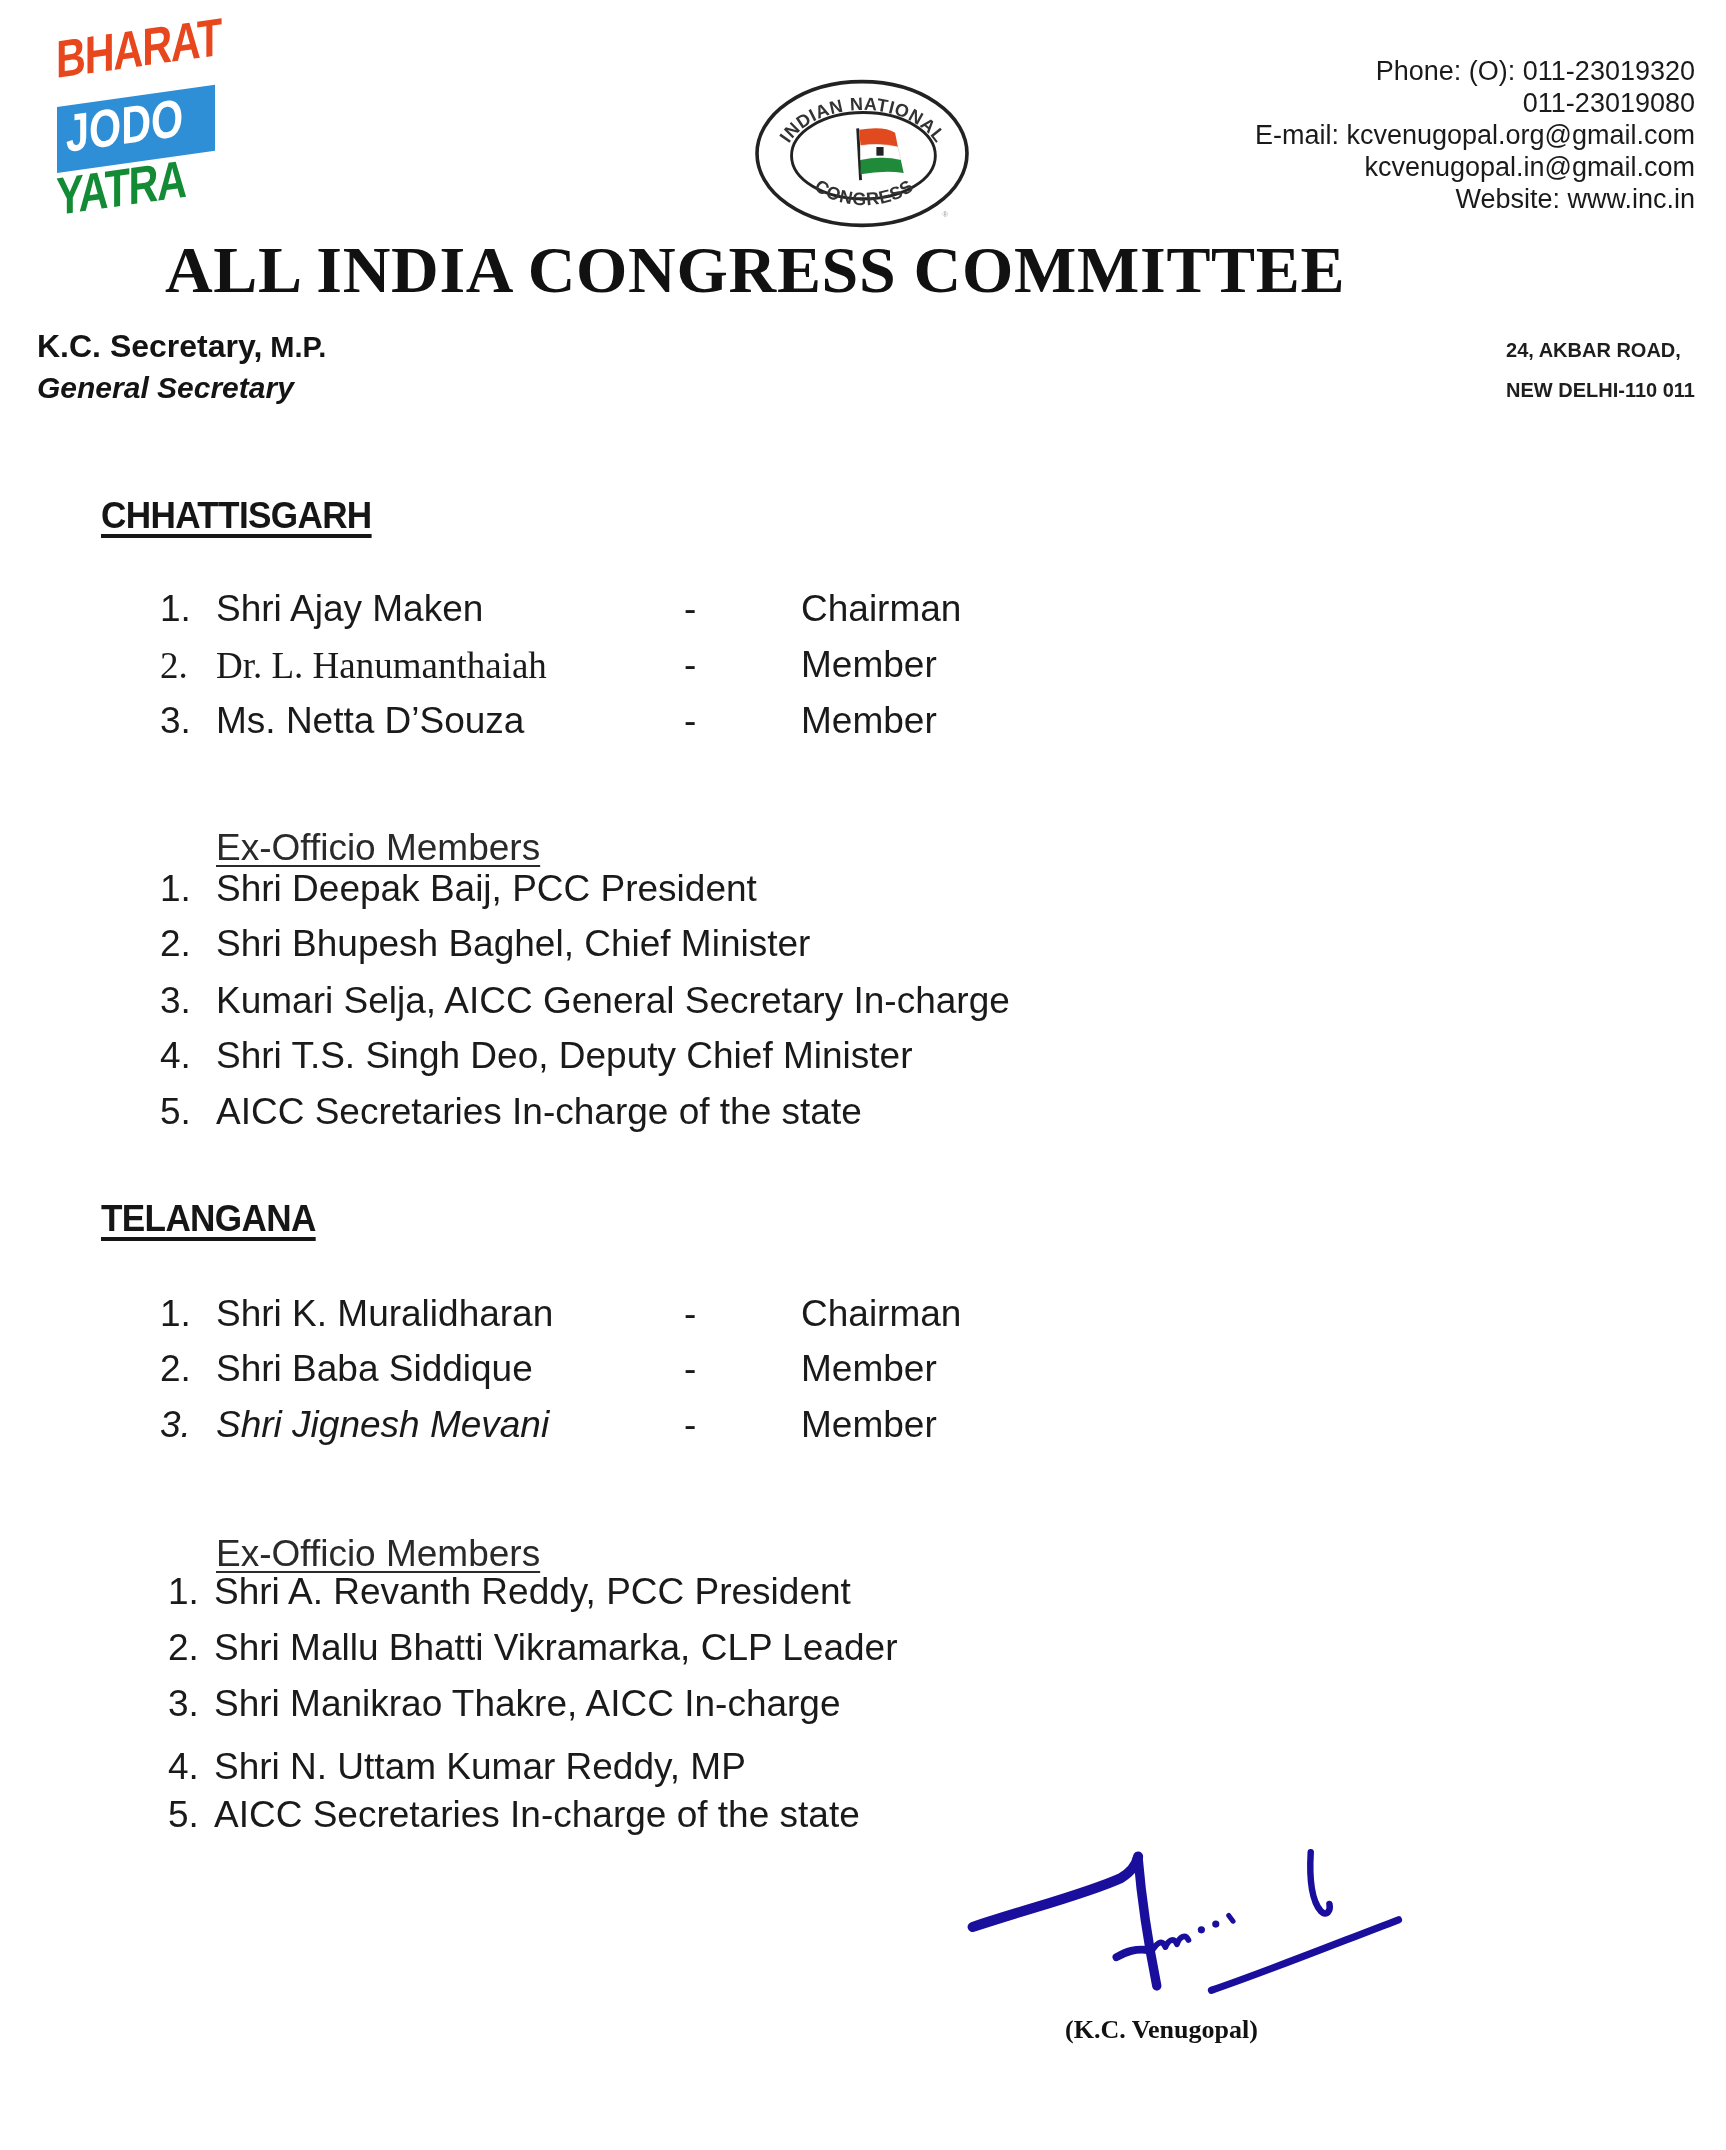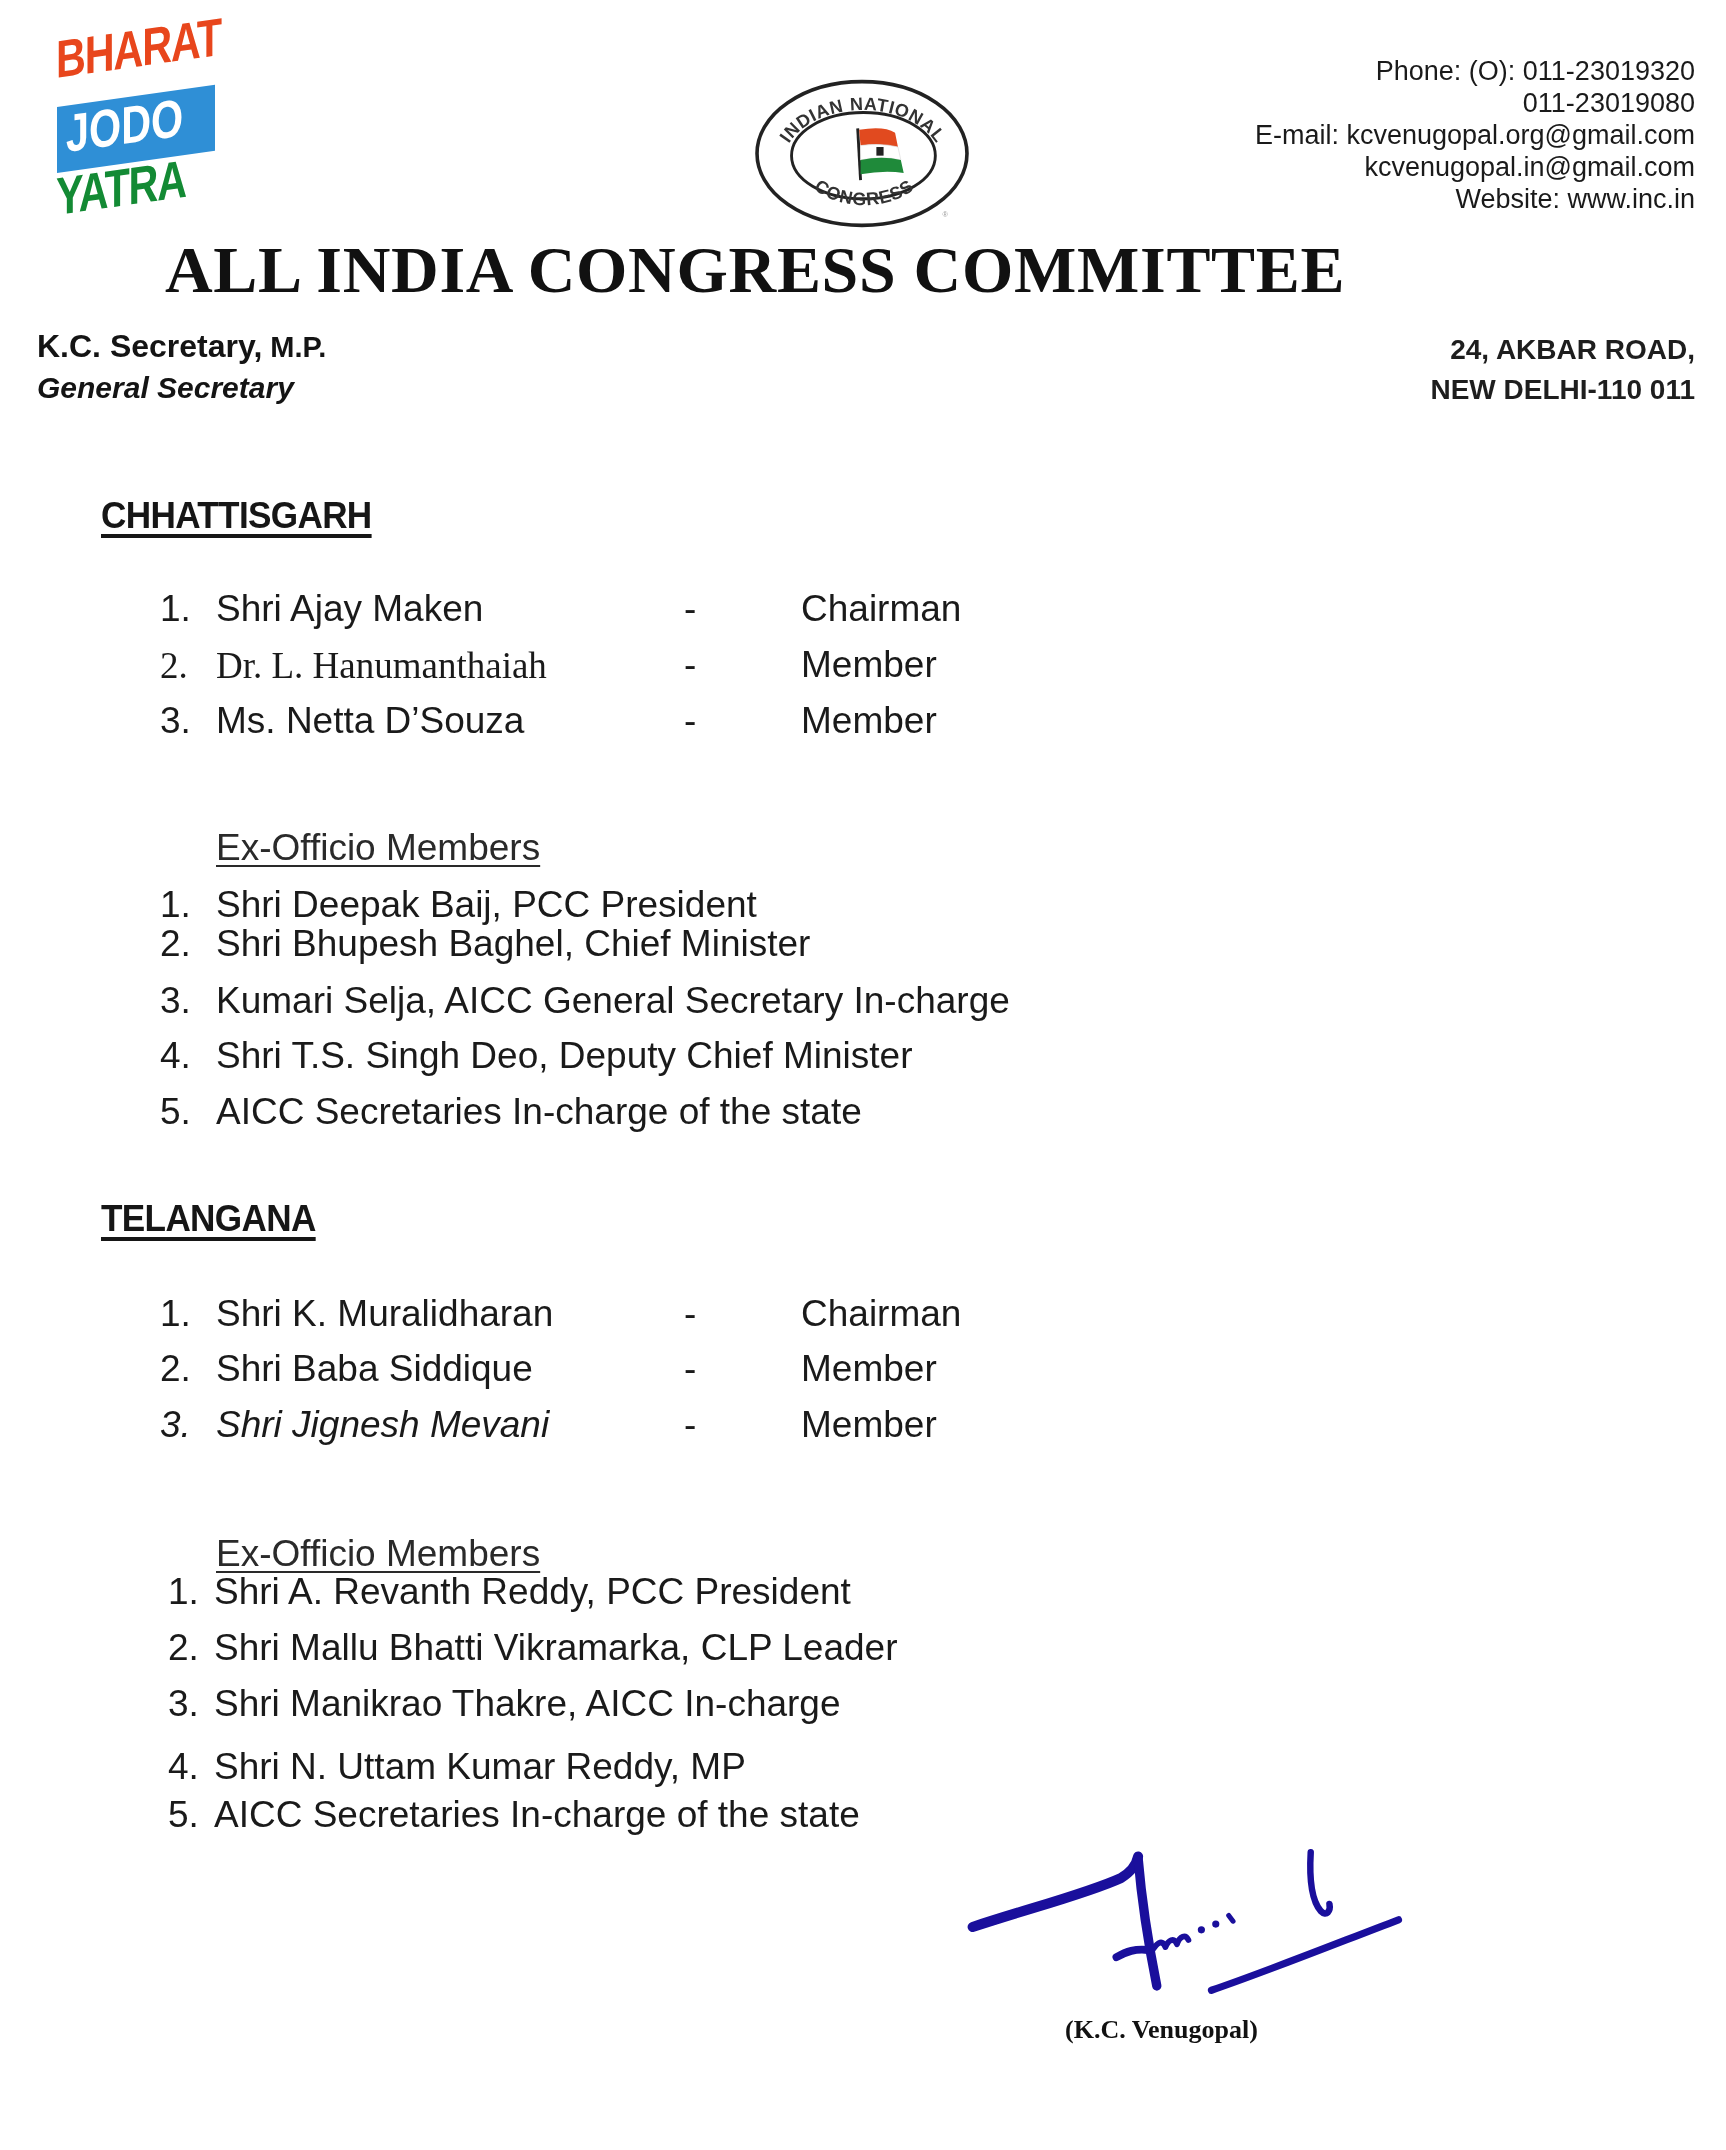--- a/index.html
+++ b/index.html
@@ -22,21 +22,21 @@
   #contact { right: 32px; top: 55px; text-align: right; font-size: 27px; line-height: 32px; color: #1a1a1a; }
 
   #title { left: 0; width: 1516px; top: 232px; text-align: center; font-weight: 700; font-size: 66px; letter-spacing: 0.7px; color: #111; }
   #title span { position: relative; left: -2.9px; }
 
   #sender { left: 37px; top: 325px; }
   #sender .name { font-size: 32px; font-weight: 700; line-height: 42px; }
   #sender .name .mp { font-size: 29px; }
   #sender .role { font-size: 30px; font-weight: 700; font-style: italic; line-height: 40px; }
 
-  #address { right: 32px; top: 330px; text-align: right; font-size: 28px; line-height: 40px; font-weight: 600; color: #1e1e1e; }
+  #address { right: 32px; top: 330px; text-align: left; font-size: 20px; line-height: 40px; font-weight: 600; color: #1e1e1e; }
 
   .state-heading { font-size: 37px; font-weight: 700; text-decoration: underline; text-decoration-thickness: 3.6px; text-underline-offset: 5.8px; letter-spacing: -0.7px; color: #161616; transform: scaleX(0.95); transform-origin: left center; }
 
   .row { font-size: 37px; line-height: 43px; color: #1a1a1a; white-space: nowrap; }
   .row .num { display: inline-block; }
   .sub-heading { font-size: 37px; text-decoration: underline; text-decoration-thickness: 2.2px; text-underline-offset: 5px; color: #2a2a2a; margin-top: 18px; }
 
   #signature { left: 964px; top: 1842px; width: 446px; height: 180px; }
   #signer { left: 1065px; top: 2015px; font-weight: 700; font-size: 26px; color: #111; }
 </style>
@@ -111,21 +111,21 @@
 <div class="abs sans row" style="left:801px; top:643px;">Member</div>
 
 <div class="abs sans row" style="left:160px; top:699px;">
   <span class="num" style="width:56px">3.</span><span>Ms. Netta D’Souza</span>
 </div>
 <div class="abs sans row" style="left:684px; top:699px;">-</div>
 <div class="abs sans row" style="left:801px; top:699px;">Member</div>
 
 <div class="abs sans sub-heading" style="left:216px; top:809px;">Ex-Officio Members</div>
 
-<div class="abs sans row" style="left:160px; top:867px;margin-top:16px;"><span class="num" style="width:56px">1.</span><span>Shri Deepak Baij, PCC President</span></div>
+<div class="abs sans row" style="left:160px; top:867px;"><span class="num" style="width:56px">1.</span><span>Shri Deepak Baij, PCC President</span></div>
 <div class="abs sans row" style="left:160px; top:922px;"><span class="num" style="width:56px">2.</span><span>Shri Bhupesh Baghel, Chief Minister</span></div>
 <div class="abs sans row" style="left:160px; top:979px;"><span class="num" style="width:56px">3.</span><span>Kumari Selja, AICC General Secretary In-charge</span></div>
 <div class="abs sans row" style="left:160px; top:1034px;"><span class="num" style="width:56px">4.</span><span>Shri T.S. Singh Deo, Deputy Chief Minister</span></div>
 <div class="abs sans row" style="left:160px; top:1090px;"><span class="num" style="width:56px">5.</span><span>AICC Secretaries In-charge of the state</span></div>
 
 <div class="abs sans state-heading" style="left:101px; top:1198px;">TELANGANA</div>
 
 <div class="abs sans row" style="left:160px; top:1292px;">
   <span class="num" style="width:56px">1.</span><span>Shri K. Muralidharan</span>
 </div>

